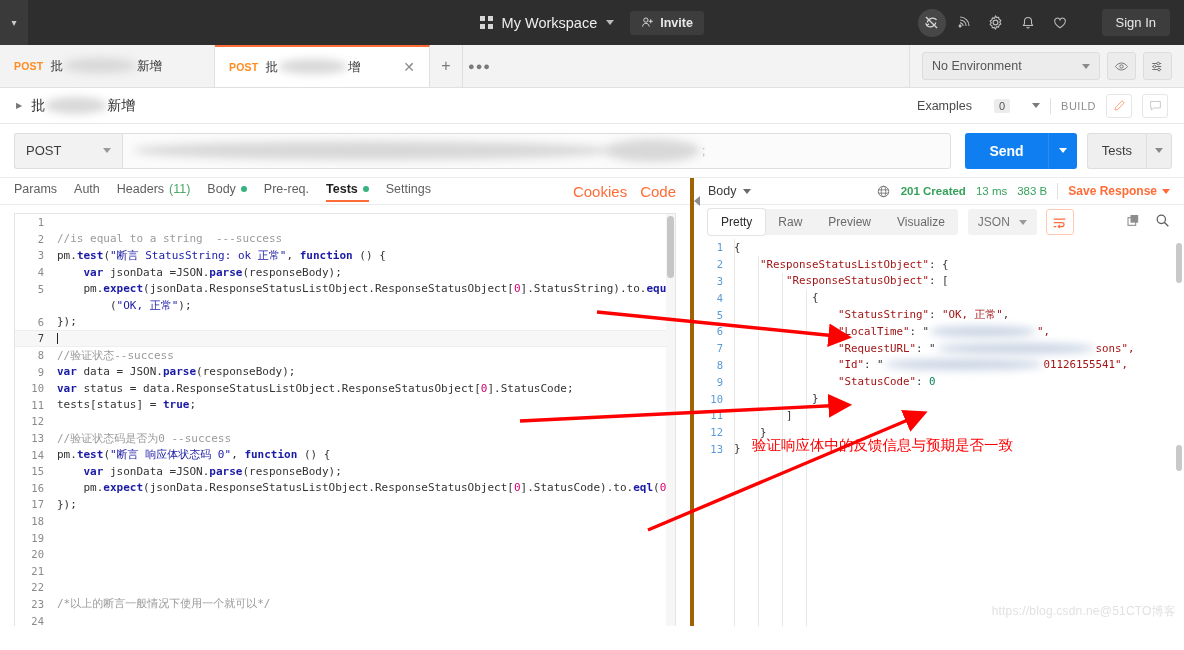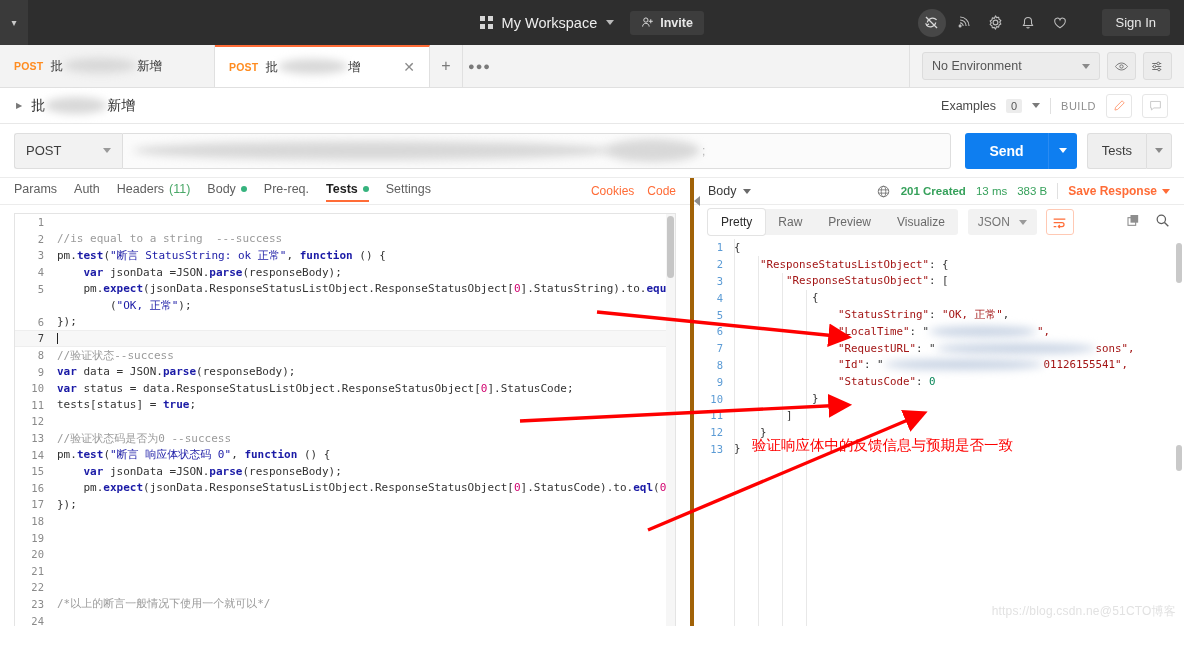--- a/index.html
+++ b/index.html
@@ -82,21 +82,21 @@
   }
 
   
   .crumbrow {
     height:36px; display:flex; align-items:center; padding:0 16px;
     border-bottom:1px solid #e8e8e8; background:#fff;
   }
   .crumb-tri { color:#777; font-size:8px; margin-right:9px; }
   .crumb-txt { font-size:14px; color:#2b2b2b; font-weight:500; white-space:nowrap; }
   .crumb-right { margin-left:auto; display:flex; align-items:center; gap:10px; }
-  .examples { font-size:12.5px; color:#4a4a4a; display:flex; align-items:center; gap:10px; }
+  .examples { font-size:12.5px; color:#4a4a4a; display:flex; align-items:center; gap:22px; }
   .ex-count { background:#ececec; border-radius:2px; padding:1px 5px; font-size:11px; color:#555; }
   .vdiv { width:1px; height:16px; background:#e0e0e0; }
   .build { font-size:11px; color:#8d8d8d; letter-spacing:.5px; }
   .sq-btn {
     width:26px;height:24px;border:1px solid #e6e6e6;border-radius:3px;
     display:flex;align-items:center;justify-content:center;
   }
 
   
   .urlrow { height:53px; display:flex; align-items:center; padding:9px 12px 9px 14px; gap:0; background:#fff; }
@@ -139,21 +139,21 @@
     border-bottom:1px solid #ececec; font-size:12.5px; color:#5e5e5e;
   }
   .reqtab { position:relative; padding-bottom:5px; display:flex; align-items:center; gap:5px; }
   .reqtab.active { color:#1f1f1f; font-weight:600; }
   .reqtab.active::after {
     content:""; position:absolute; left:0; right:0; bottom:-1px;
     height:2px; background:#ff6c37;
   }
   .dot { width:6px;height:6px;border-radius:50%;background:#36b37e;display:inline-block; }
   .hcount { color:#4aa868; }
-  .reqtabs-right { margin-left:auto; display:flex; gap:13px; color:#ff6c37; font-size:12px; }
+  .reqtabs-right { margin-left:auto; display:flex; gap:13px; color:#ff6c37; font-size:15px; }
 
   
   .editor {
     position:absolute; left:14px; right:14px; top:35px; bottom:0;
     border:1px solid #e4e4e4; border-bottom:none; background:#fff;
     font-family:"DejaVu Sans Mono","Liberation Mono",monospace;
     font-size:11px; overflow:hidden;
   }
   .ed-row { display:flex; height:16.6px; align-items:center; }
   .ed-row.hl { background:#f7f7f7; border-top:1px solid #eee; border-bottom:1px solid #eee; }

